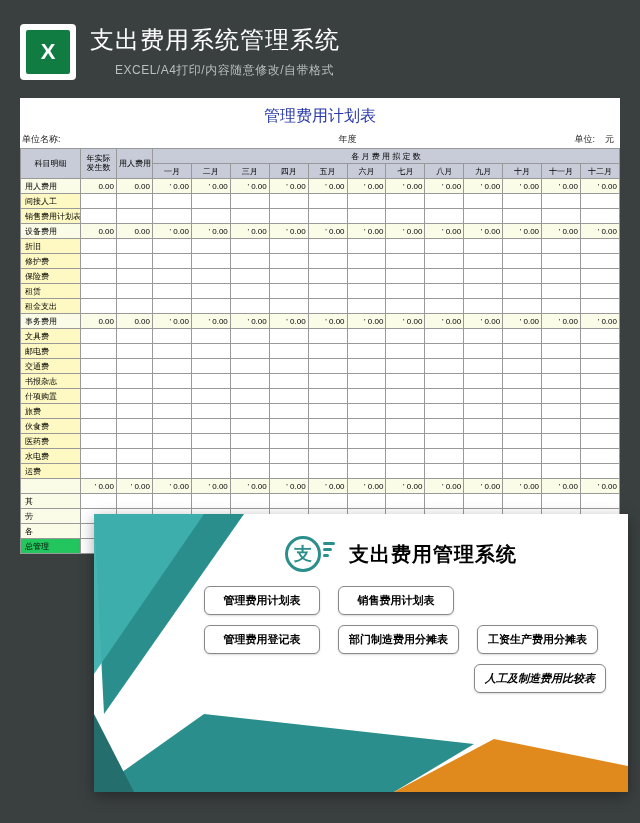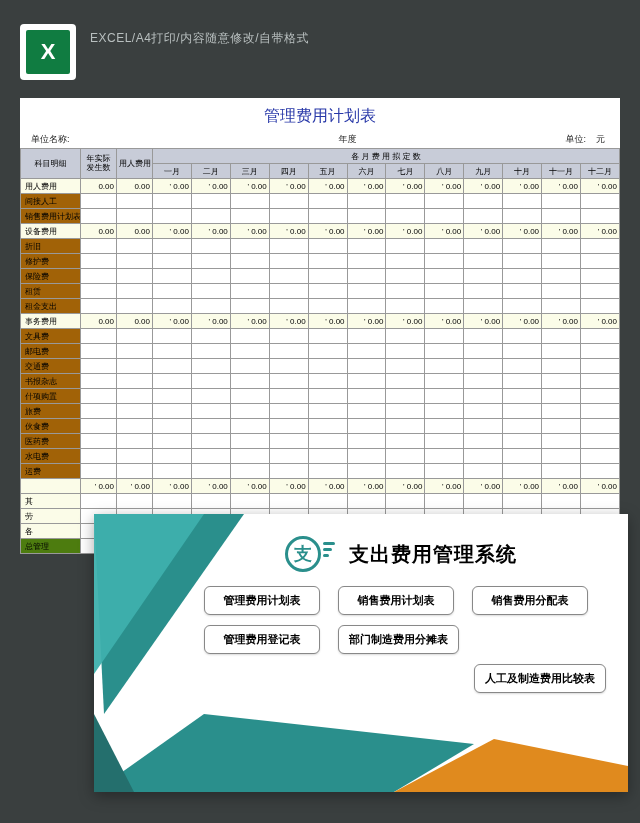--- a/index.html
+++ b/index.html
@@ -4,61 +4,62 @@
 <style>
 * { margin: 0; padding: 0; box-sizing: border-box; }
 body { width: 640px; height: 823px; background: #3a3f3f; font-family: "Microsoft YaHei", sans-serif; position: relative; overflow: hidden; }
 
 .header { display: flex; align-items: flex-start; padding: 24px 20px 18px 20px; gap: 14px; }
 .excel-icon { width: 56px; height: 56px; background: #fff; border-radius: 4px; display: flex; align-items: center; justify-content: center; flex-shrink: 0; }
 .excel-icon-inner { width: 44px; height: 44px; background: #107c41; border-radius: 2px; position: relative; display: flex; align-items: center; justify-content: center; }
 .excel-x { color: #fff; font-weight: bold; font-size: 22px; font-family: Arial; }
 .header-text { color: #fff; }
 .header-title { font-size: 24px; font-weight: 400; letter-spacing: 1px; }
-.header-sub { font-size: 12px; color: #b8bfbf; margin-top: 6px; letter-spacing: 0.5px; }
+.header-sub { font-size: 12px; color: #b8bfbf; margin-top: 6px; letter-spacing: 0.5px; margin-left: 25px; }
 
 .sheet-wrap { padding: 0 20px; }
 .sheet { background: #fff; width: 600px; font-size: 9px; }
 .sheet-title { text-align: center; color: #2838a8; font-size: 16px; padding: 8px 0 4px; font-family: "SimSun", serif; font-weight: 400; }
-.meta-row { display: flex; font-size: 9px; padding: 2px 11px; color: #222; justify-content: space-between; }
+.meta-row { display: flex; font-size: 9px; padding: 2px 2px; color: #222; justify-content: space-between; }
 .meta-row span { margin-right: 60px; }
 
 table { border-collapse: collapse; width: 100%; table-layout: fixed; }
 th, td { border: 1px solid #999; padding: 1px 2px; font-size: 8px; font-weight: normal; text-align: center; height: 15px; overflow: hidden; white-space: nowrap; }
 th { background: #c8ccd8; }
-td.label { text-align: left; padding-left: 4px; background: #a16207; }
+td.label { text-align: left; padding-left: 4px; background: #fef9c3; }
 tr.sum td { background: #fbfce8; }
 tr.sum td.label { background: #fbfce8; }
 .col0 { width: 60px; margin-left: 15px; }
 .col1, .col2 { width: 36px; }
 .colm { width: 34px; }
 
 .card { position: absolute; left: 94px; top: 514px; width: 534px; height: 278px; background: #fff; box-shadow: 0 4px 14px rgba(0,0,0,0.35); }
 
 .card-head { display: flex; align-items: center; justify-content: center; gap: 10px; padding: 22px 0 14px 80px; }
 .coin { width: 36px; height: 36px; border-radius: 50%; border: 3px solid #2a8f8c; display: inline-flex; align-items: center; justify-content: center; color: #2a8f8c; font-weight: bold; font-size: 18px; position: relative; }
 .coin-lines { position: absolute; right: -14px; top: 6px; }
 .coin-lines div { width: 12px; height: 3px; background: #2a8f8c; margin-bottom: 3px; border-radius: 2px; }
 .coin-lines div:nth-child(2){ width: 9px; }
 .coin-lines div:nth-child(3){ width: 6px; }
 .card-title { font-size: 20px; font-weight: bold; color: #000; letter-spacing: 1px; margin-left: 18px; }
 .btn { background: #fff; border: 1px solid #888; border-radius: 6px; padding: 6px 10px; font-size: 11px; font-weight: bold; min-width: 116px; text-align: center; box-shadow: 0 1px 2px rgba(0,0,0,0.15); }
 .btn-row { display: flex; gap: 18px; justify-content: flex-start; margin-bottom: 10px; padding-left: 110px; }
-.btn-row.last { justify-content: flex-end; padding-right: 22px; padding-left: 0; }
+.btn-row.last { justify-content: flex-end; padding-right: 22px; padding-left: 0; font-style: italic; }
 </style>
 </head>
 <body>
 
 <div class="header">
   <div class="excel-icon">
     <div class="excel-icon-inner">
         <span class="excel-x">X</span>
       </div>
   </div>
   <div class="header-text">
+    <div class="header-title">支出费用系统管理系统</div>
     <div class="header-sub">EXCEL/A4打印/内容随意修改/自带格式</div>
   </div>
 </div>
 
 <div class="sheet-wrap">
   <div class="sheet">
     <div class="sheet-title">管理费用计划表</div>
     <div class="meta-row">
       <span>单位名称:</span>
       <span style="margin-left:auto;margin-right:auto">年度</span>
@@ -492,21 +493,21 @@
             <td></td>
             <td></td>
             <td></td>
             <td></td>
             <td></td>
             <td></td>
             <td></td>
             <td></td>
           </tr>
           <tr>
-            <td class="label" style="background: #4d7c0f;">总管理</td>
+            <td class="label" style="background: #22c55e;">总管理</td>
             <td></td>
             <td></td>
             <td></td>
             <td></td>
             <td></td>
             <td></td>
             <td></td>
             <td></td>
             <td></td>
             <td></td>
@@ -538,23 +539,23 @@
           <div></div>
           <div></div>
         </div>
     </div>
     <div class="card-title">支出费用管理系统</div>
   </div>
   <div id="btn-area">
       <div class="btn-row">
         <div class="btn">管理费用计划表</div>
         <div class="btn">销售费用计划表</div>
-        <div class="btn">销售费用分配表</div>
       </div>
       <div class="btn-row">
         <div class="btn">管理费用登记表</div>
         <div class="btn">部门制造费用分摊表</div>
+        <div class="btn">工资生产费用分摊表</div>
       </div>
       <div class="btn-row last">
         <div class="btn">人工及制造费用比较表</div>
       </div>
     </div>
 </div>
 
 </body></html>

